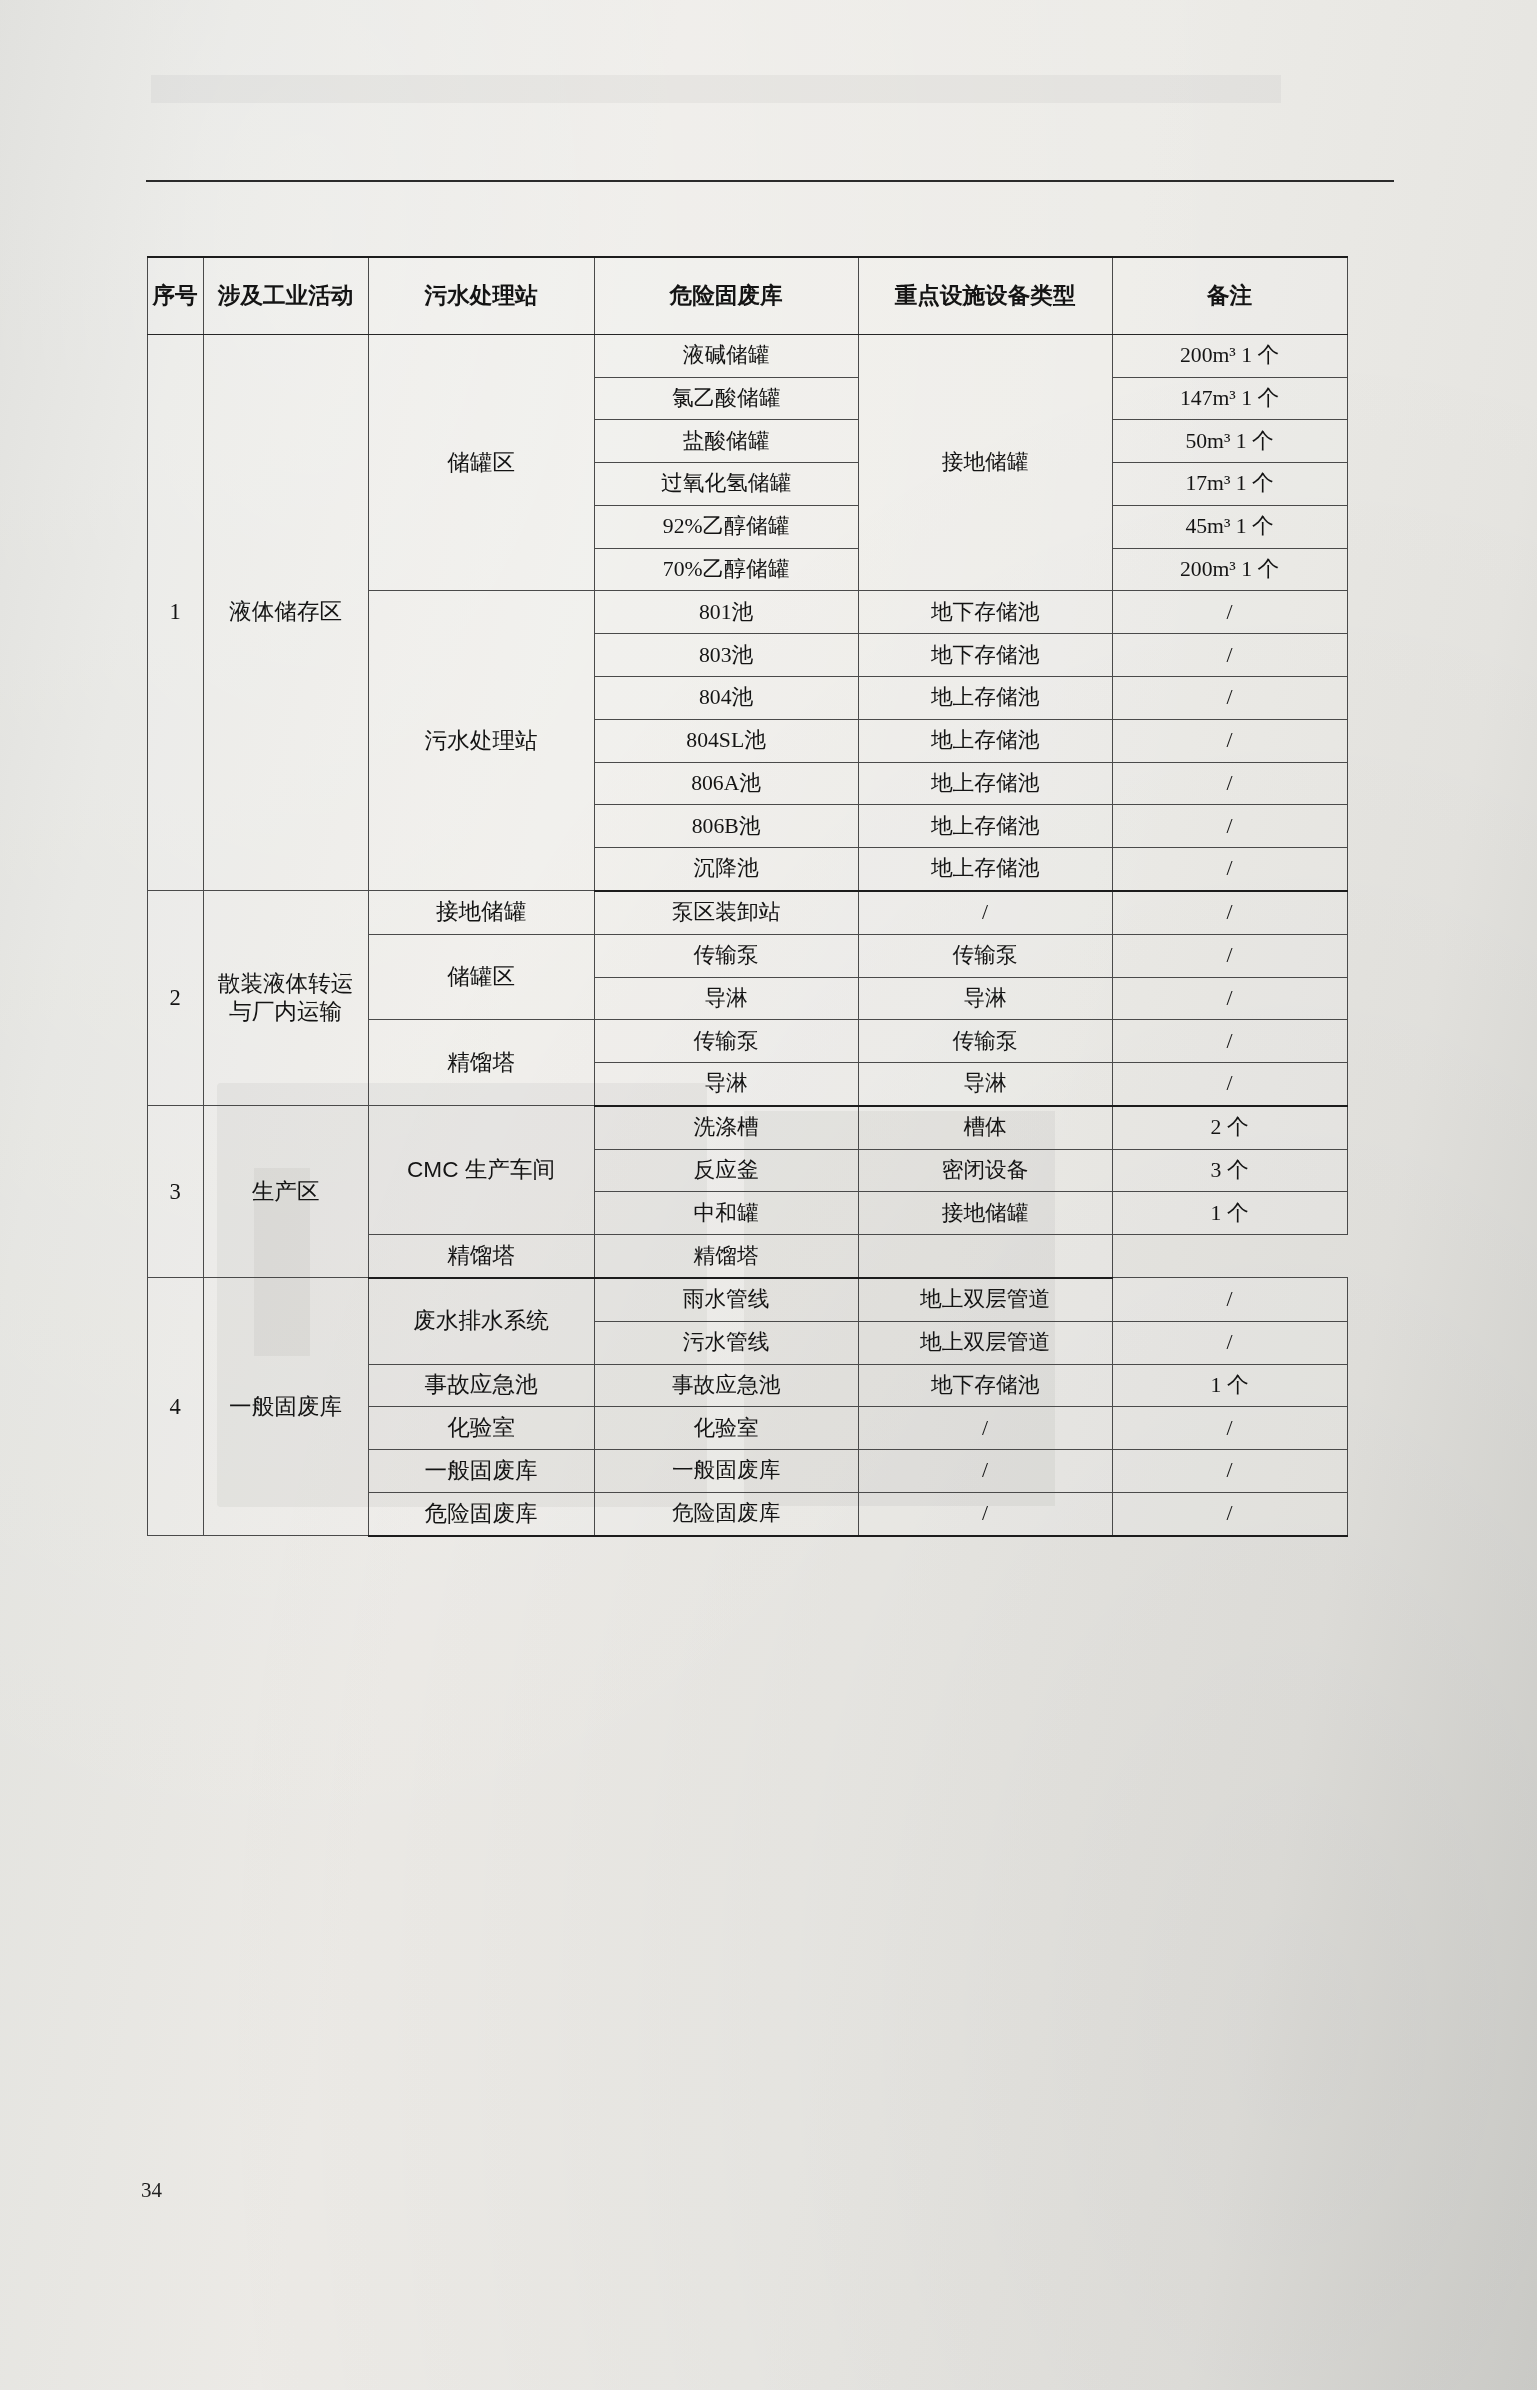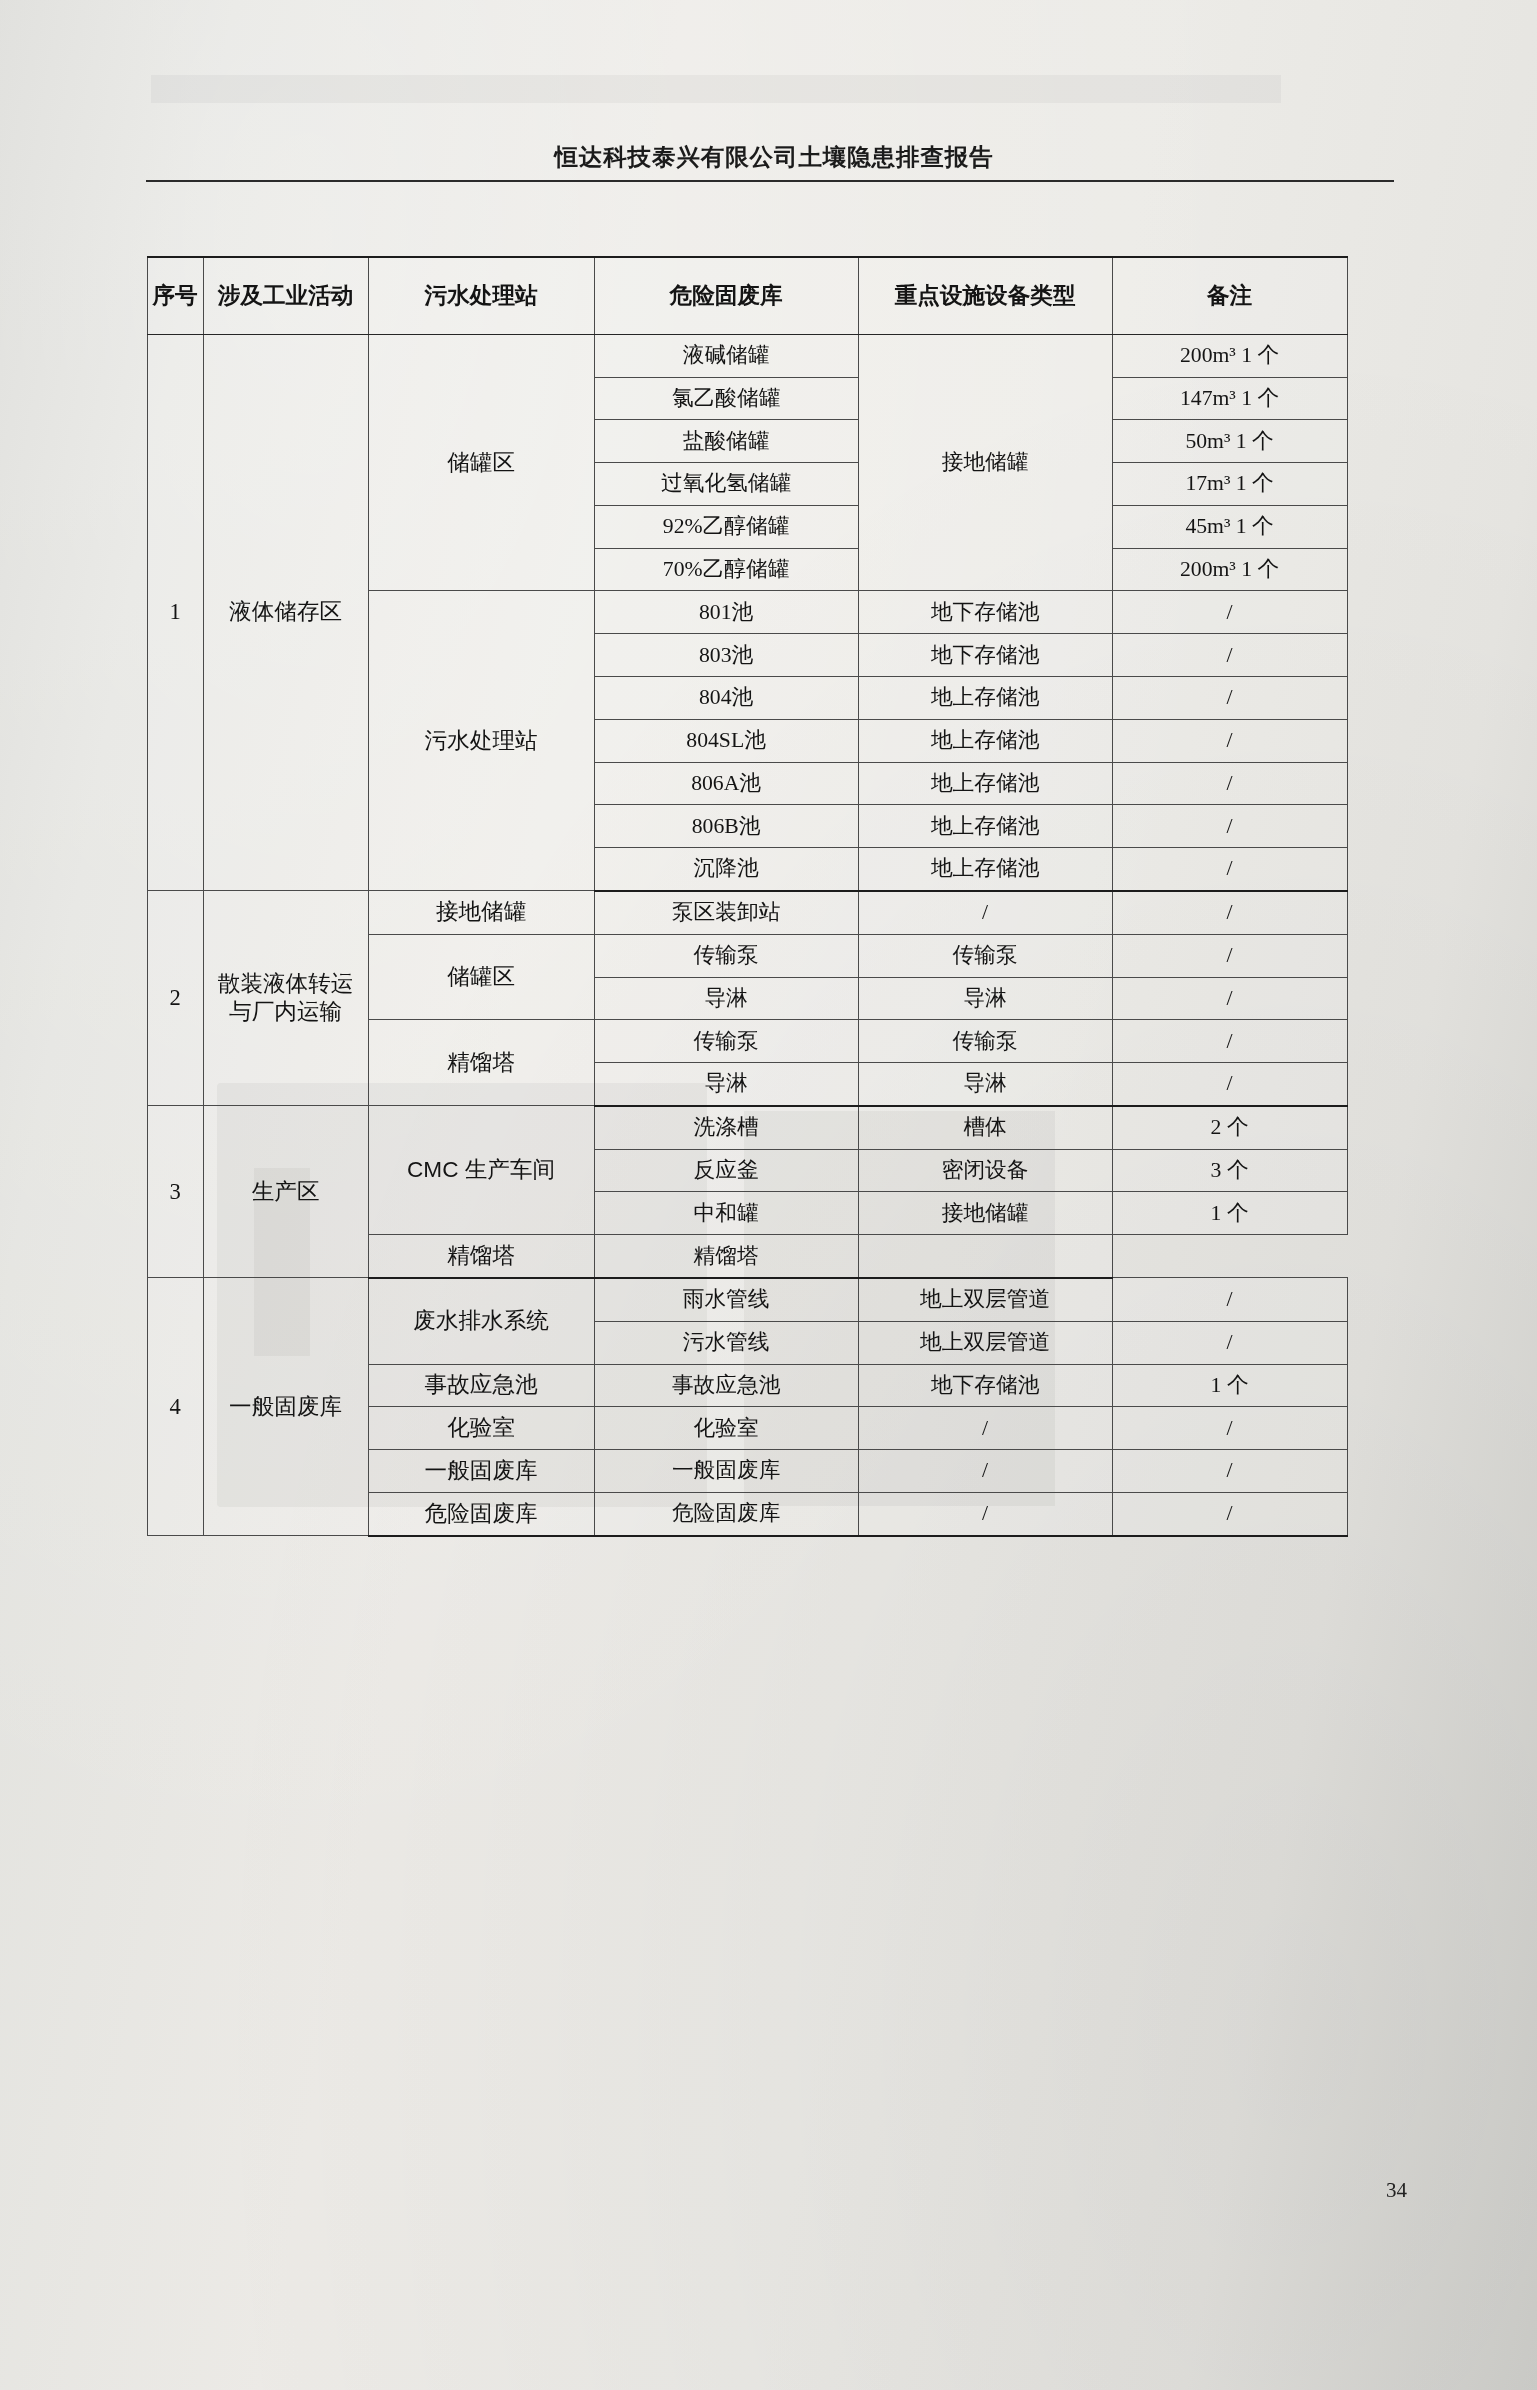--- a/index.html
+++ b/index.html
@@ -107,21 +107,21 @@
     font-size: 22.6px;
   }
   .bold-bottom td {
     border-bottom: 2.8px solid #1c1c1c !important;
   }
   .page-number {
     position: absolute;
     left: 0;
     bottom: 113px;
     width: 100%;
-    text-align: right;
+    text-align: left;
     font-size: 21px;
     color: #222;
   }
   
   .ghost {
     position: absolute;
     opacity: 0.055;
     background: #2a2a2a;
     pointer-events: none;
   }
@@ -133,21 +133,20 @@
 </head>
 <body>
 
 <div class="page">
   <div class="ghost g4"></div>
   <div class="ghost g1"></div>
   <div class="ghost g2"></div>
   <div class="ghost g3"></div>
 
   <div class="sheet">
-    <div class="running-head">恒达科技泰兴有限公司土壤隐患排查报告</div>
     <div class="head-rule"></div>
 
     <table class="main">
       <colgroup>
         <col style="width:56px">
         <col style="width:165px">
         <col style="width:226px">
         <col style="width:264px">
         <col style="width:254px">
         <col style="width:235px">

